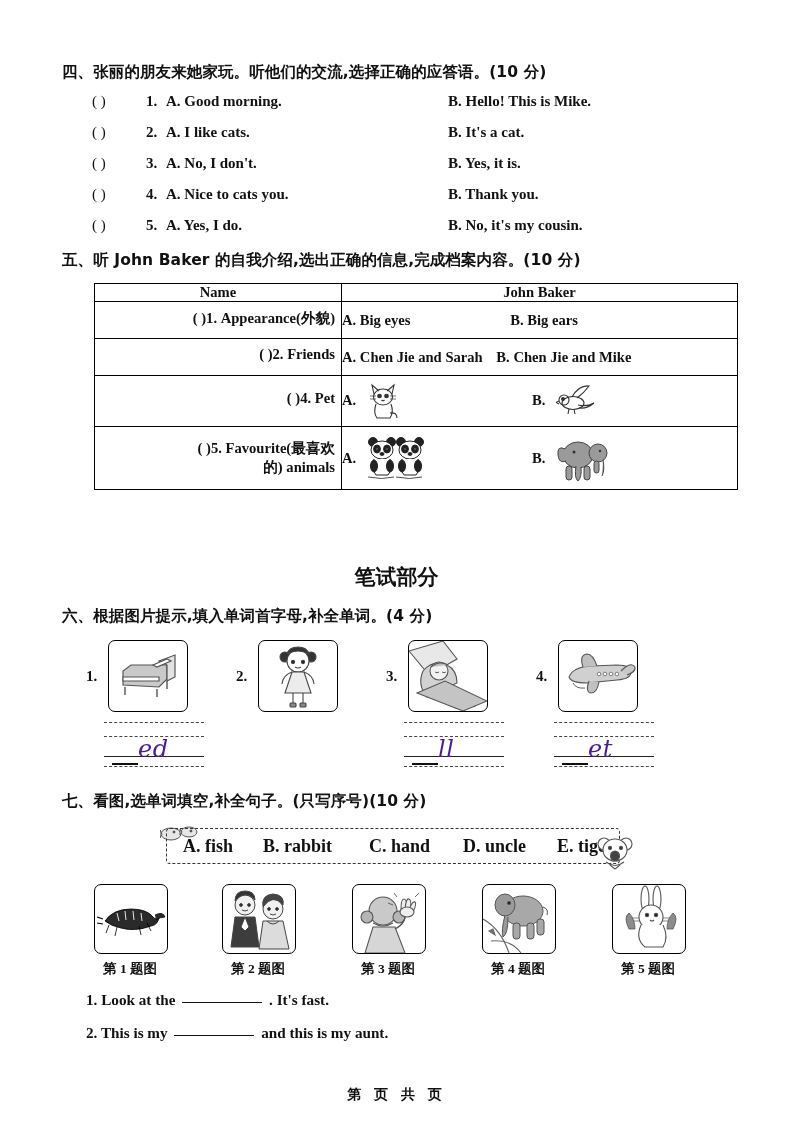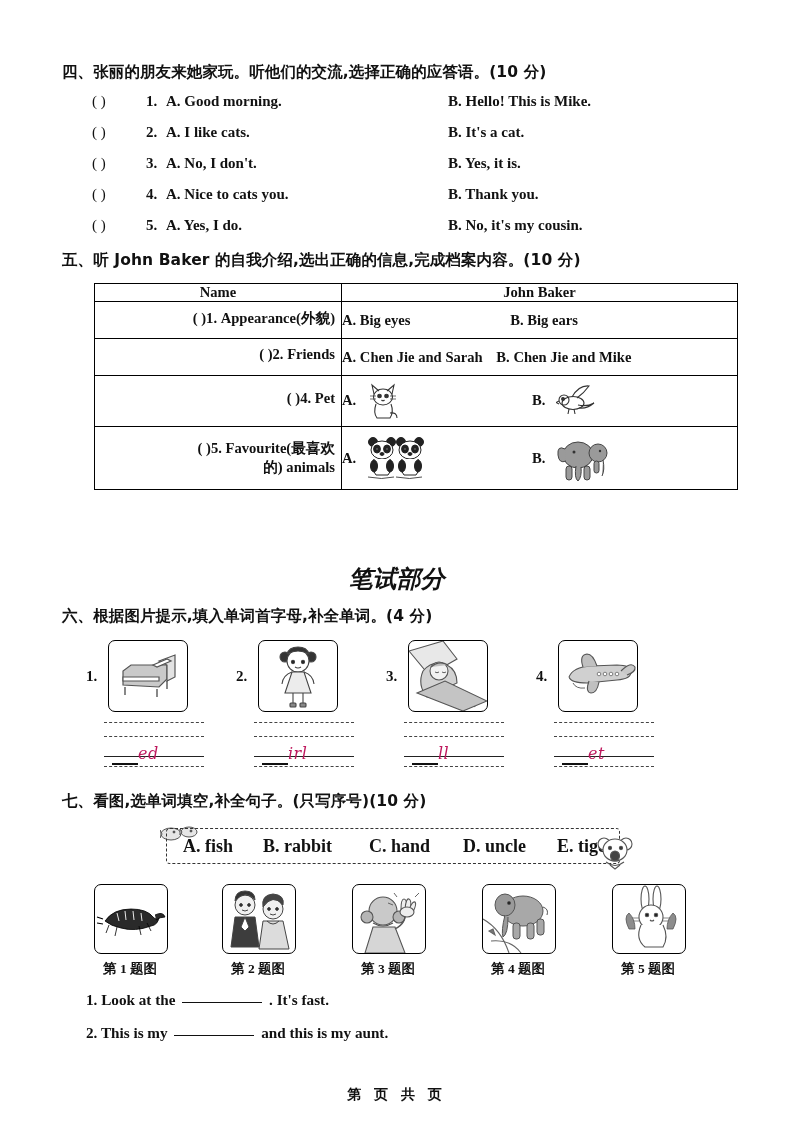--- a/index.html
+++ b/index.html
@@ -102,23 +102,22 @@
   .opt-line { white-space: nowrap; padding: 2px 0; }
   .opt-ab { display: inline-block; }
   .opt-b-off { display: inline-block; margin-left: 96px; }
 
   
   .banner {
     position: absolute;
     left: 0;
     width: 793px;
     text-align: center;
-    font-size: 24px;
-    font-weight: bold;
-    font-style: italic;
+    font-size: 21px;
+    font-weight: bold;
   }
 
   
   .pic-card {
     position: absolute;
     border: 1.4px solid #000;
     border-radius: 7px;
     background: #fff;
     overflow: hidden;
   }
@@ -140,22 +139,22 @@
     position: absolute;
     left: 0; right: 0;
     border-top: 1.4px solid #222;
   }
   .wl-text {
     position: absolute;
     left: 34px;
     bottom: 3px;
     font-family: "DejaVu Serif", serif;
     font-style: italic;
-    font-size: 16px;
-    color: #be185d;
+    font-size: 24px;
+    color: #4c1d95;
     letter-spacing: 0.5px;
   }
   .wl-blank {
     position: absolute;
     left: 8px;
     bottom: 1px;
     width: 26px;
     border-top: 2px solid #111;
   }
 
@@ -443,28 +442,20 @@
           <circle cx="44" cy="21" r="1.6" fill="#222"></circle>
         <path d="M36 26 q3 2 6 0"></path>
         <path d="M33 31 L45 31 L52 52 L26 52 Z" fill="#ececec"></path>
         <path d="M33 31 q-9 3 -10 12 M45 31 q9 3 10 12"></path>
         <path d="M34 52 L34 62 M44 52 L44 62"></path>
         <rect x="31" y="62" width="6" height="4" rx="1" fill="#888"></rect>
         <rect x="41" y="62" width="6" height="4" rx="1" fill="#888"></rect>
       </g>
     </svg>
   </div>
-  <div class="writing-line" style="left:254px;top:722px;width:100px;height:44px;">
-    <div class="wl-dash" style="top:0;"></div>
-    <div class="wl-dash" style="top:14px;"></div>
-    <div class="wl-solid" style="top:34px;"></div>
-    <div class="wl-dash" style="top:44px;"></div>
-    <div class="wl-blank"></div>
-    <div class="wl-text">irl</div>
-  </div>
 
   <div class="pic-idx" style="left:386px;top:668px;">3.</div>
   <div class="pic-card" style="left:408px;top:640px;width:78px;height:70px;">
     <svg width="78" height="70" viewBox="0 0 78 70">
       <g fill="#bdbdbd" stroke="#555" stroke-width="1.1">
         <path d="M0 10 L34 0 L48 18 L20 34 Z" fill="#e8e8e8"></path>
         <path d="M14 30 q10 -12 24 -6 q10 5 10 18 l-30 14 q-10 -12 -4 -26" fill="#d2d2d2"></path>
         <circle cx="30" cy="30" r="9" fill="#f2f2f2"></circle>
         <path d="M22 26 q8 -7 17 -2" stroke-width="1.3"></path>
         <path d="M26 31 q2 1.5 4 0 M33 31 q2 1.5 4 0" stroke-width="0.9"></path>

